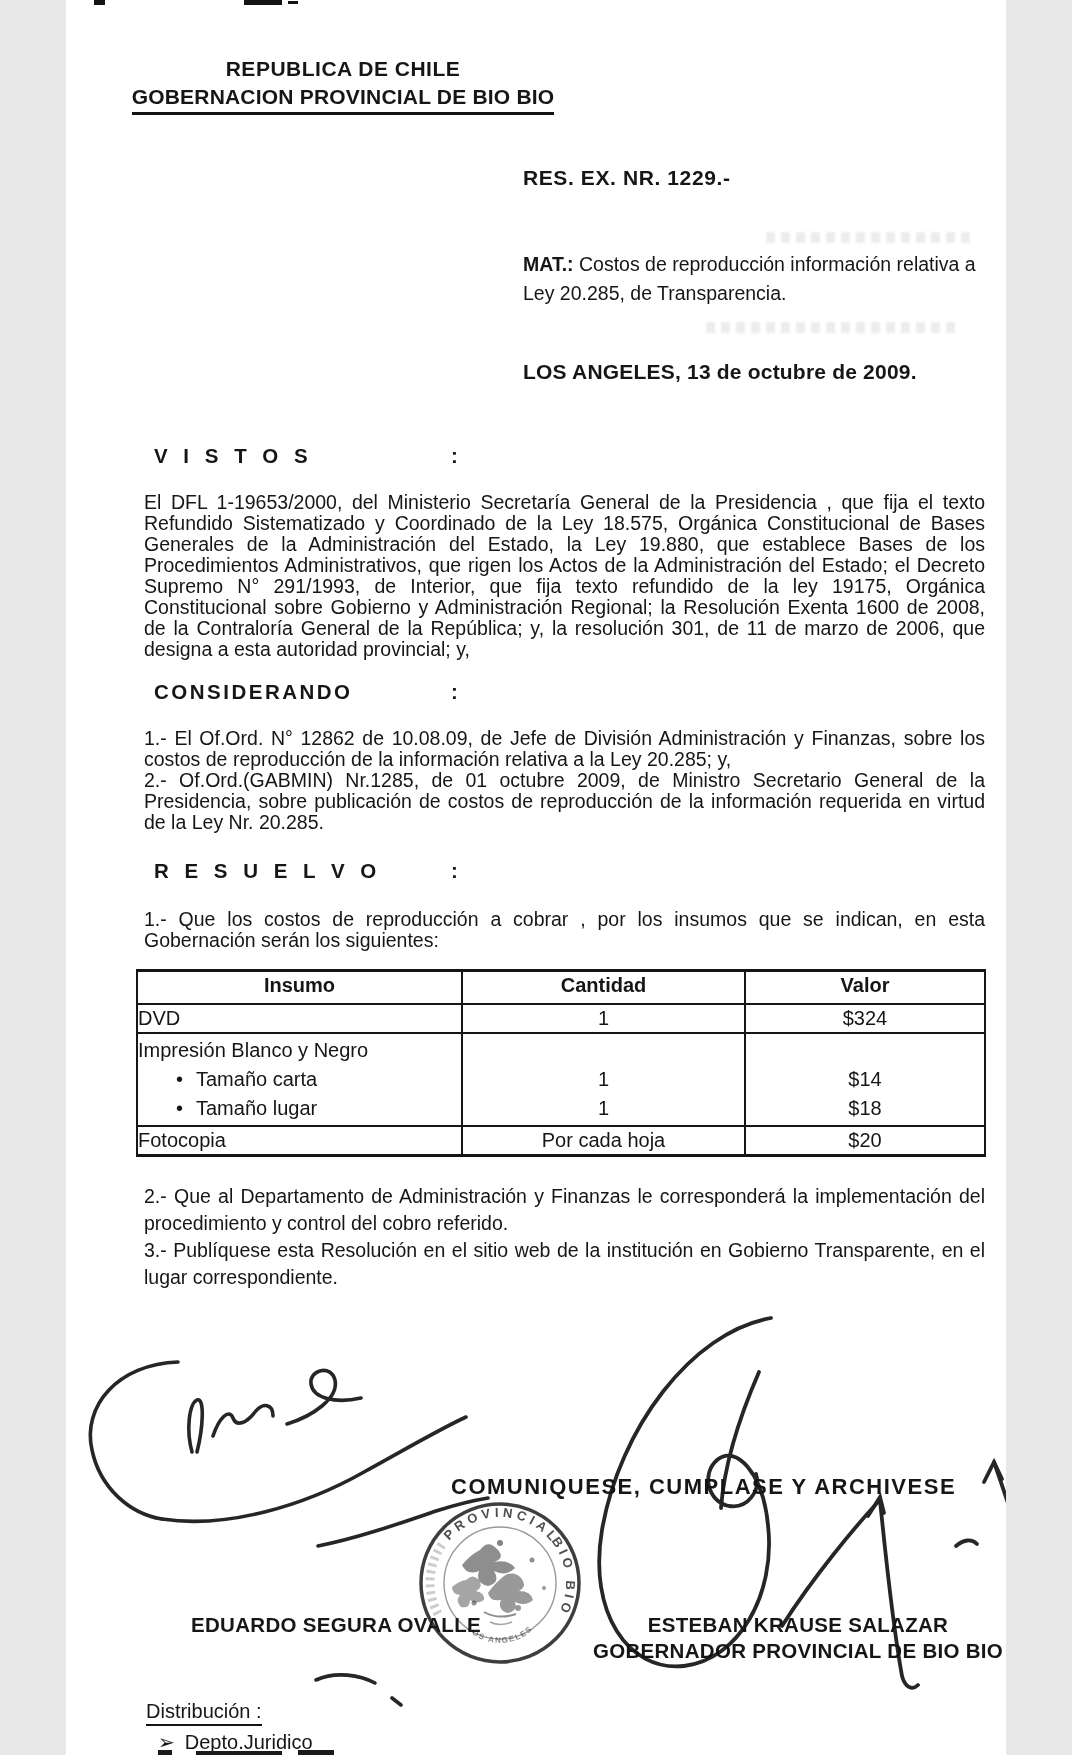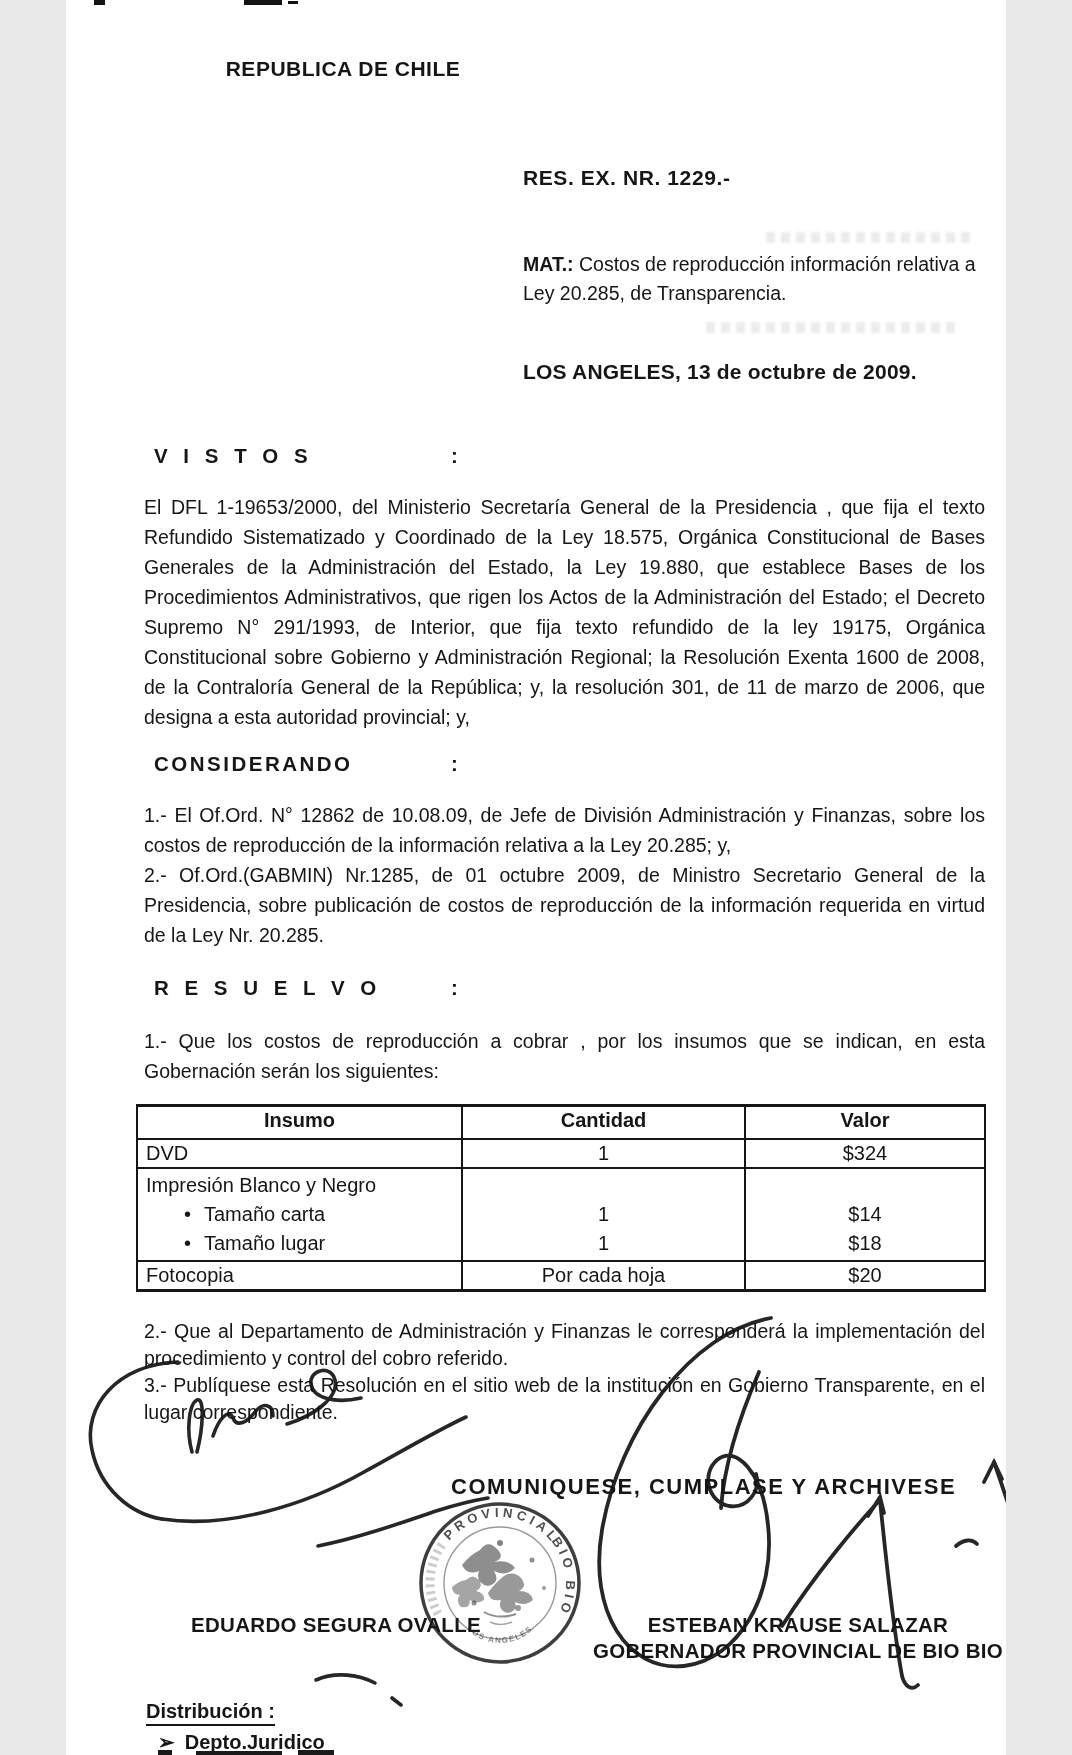--- a/index.html
+++ b/index.html
@@ -26,67 +26,68 @@
   .mat-block{position:absolute;left:457px;top:250px;width:470px;font-size:19.5px;line-height:29px;}
   .mat-line{white-space:nowrap;}
   .mat-label{font-weight:700;}
   .dateline{position:absolute;left:457px;top:360px;font-size:21px;font-weight:700;letter-spacing:.2px;}
   
   .content{position:absolute;left:78px;top:444px;width:841px;}
   .sec-h{position:relative;font-size:20.5px;font-weight:700;margin-left:10px;height:24px;}
   .sec-h .h-word{word-spacing:8px;letter-spacing:1px;text-align:center;}
   .sec-h .h-word.tight{word-spacing:normal;letter-spacing:2.5px;}
   .sec-h .colon{position:absolute;left:297px;top:0;font-weight:700;}
-  .para{font-size:19.5px;line-height:30px;text-align:justify;margin:0;}
+  .para{font-size:19.5px;line-height:21px;text-align:justify;margin:0;}
   .para.post{line-height:27px;}
   .gap-sm{height:20px;}
   .gap-md{height:24px;}
   .gap-lg{height:26px;}
   
   .costs-table{border-collapse:collapse;margin-left:-8px;margin-top:18px;
     width:848px;table-layout:fixed;font-size:20px;}
   .costs-table col.c1{width:325px;}
   .costs-table col.c2{width:283px;}
   .costs-table col.c3{width:240px;}
-  .costs-table th,.costs-table td{border:2px solid #161616;padding:2px 8px;vertical-align:top;}
+  .costs-table th,.costs-table td{border:2px solid #161616;padding:2px 0;vertical-align:top;}
   .costs-table{border-top:3px solid #161616;border-bottom:3px solid #161616;}
   .costs-table th{font-weight:700;text-align:center;height:27px;}
   .cell-c{text-align:center;}
   .row-line{height:29px;line-height:29px;}
   .bullet-line{padding-left:38px;}
   .bullet-glyph{display:inline-block;width:20px;}
   
   .closing-order{position:absolute;left:385px;top:1474px;font-size:22px;font-weight:700;letter-spacing:1.5px;}
   .sig-block{position:absolute;text-align:center;font-weight:700;}
   .sig-left{left:120px;top:1612px;width:300px;}
   .sig-right{left:502px;top:1612px;width:460px;}
   .sig-name{font-size:20.5px;line-height:26px;letter-spacing:.3px;}
   .sig-title{font-size:20.5px;line-height:26px;letter-spacing:.3px;}
   .sig-svg{position:absolute;left:0;top:0;width:1072px;height:1755px;}
   
-  .distribution{position:absolute;left:80px;top:1700px;font-size:20px;font-weight:700;}
+  .distribution{position:absolute;left:80px;top:1700px;font-size:20px;font-weight:400;}
   .dist-heading{display:inline-block;border-bottom:2px solid #141414;padding-bottom:1px;}
   .dist-item{margin-top:4px;padding-left:12px;}
   .dist-arrow{display:inline-block;margin-right:10px;}
   .cutline{position:absolute;background:#1a1a1a;}
 </style>
 </head>
 <body>
 
 <div class="page">
 
   <div class="artifact" style="left:28px;top:0;width:11px;height:5px;"></div>
   <div class="artifact" style="left:178px;top:0;width:38px;height:5px;"></div>
   <div class="artifact" style="left:222px;top:1px;width:10px;height:3px;"></div>
   <div class="ghost" style="left:700px;top:232px;width:210px;"></div>
   <div class="ghost" style="left:640px;top:322px;width:250px;"></div>
   <div class="artifact" style="left:1034px;top:56px;width:6px;height:3px;opacity:.3;"></div>
 
   <div class="letterhead">
     <div class="lh-country">REPUBLICA DE CHILE</div>
+    <div><span class="lh-office">GOBERNACION PROVINCIAL DE BIO BIO</span></div>
   </div>
 
   <div class="res-number">RES. EX. NR.  1229.-</div>
   <div class="mat-block">
     <div class="mat-line">
       <span class="mat-label">MAT.:</span>
       <span>Costos de reproducción información relativa a</span>
     </div>
     <div class="mat-line">Ley 20.285, de Transparencia.</div>
   </div>

